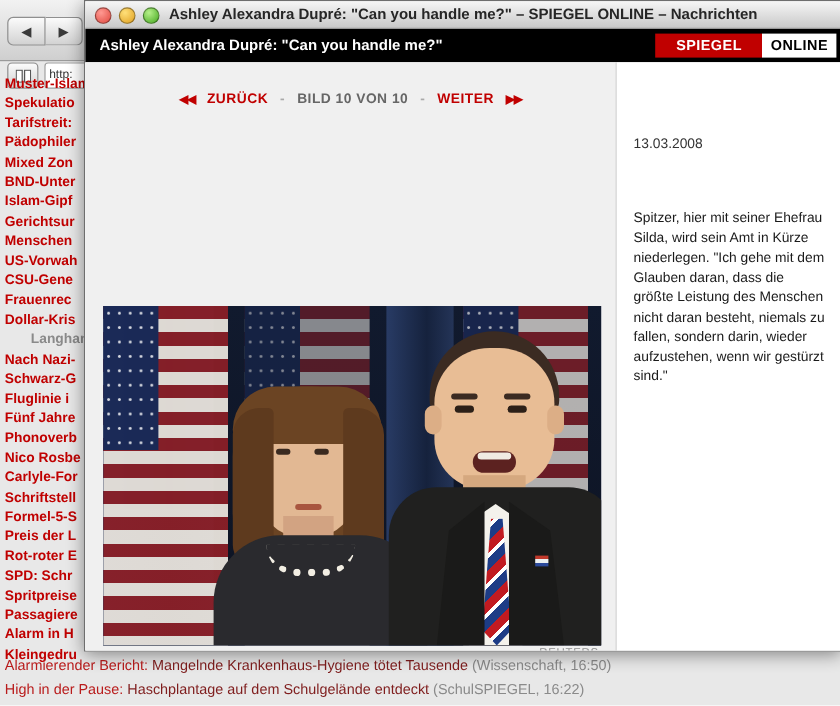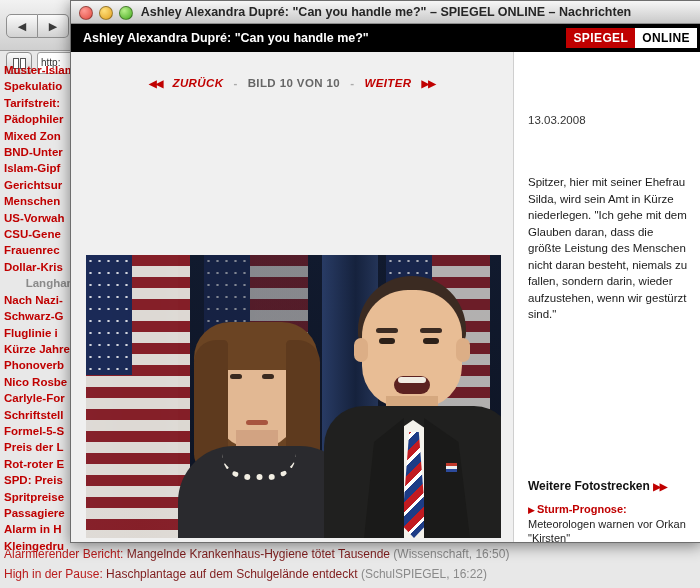--- a/index.html
+++ b/index.html
@@ -163,21 +163,21 @@
   #spiegel-logo {
     display: flex;
     align-items: stretch;
     height: 20px;
     font-size: 12px;
     font-weight: bold;
   }
   #logo-spiegel {
     background: #c00000;
     color: #ffffff;
-    padding: 0 7px;
+    padding: 0 17px;
     display: flex; align-items: center;
     letter-spacing: 0.4px;
   }
   #logo-online {
     background: #ffffff;
     color: #000000;
     padding: 0 7px;
     display: flex; align-items: center;
     letter-spacing: 0.4px;
   }
@@ -200,21 +200,21 @@
     width: 442px;
     height: 62px;
     display: flex;
     align-items: center;
     justify-content: center;
     gap: 10px;
     font-size: 11.5px;
     font-weight: bold;
     letter-spacing: 0.4px;
   }
-  .pg-link { color: #c00000; cursor: pointer; white-space: nowrap; font-style: italic; }
+  .pg-link { color: #c00000; cursor: pointer; white-space: nowrap; }
   .pg-arrow { color: #c00000; font-size: 10px; letter-spacing: -1px; }
   .pg-sep { color: #aaaaaa; }
   .pg-count { color: #666666; white-space: nowrap; }
 
   #photo-wrap {
     position: absolute;
     left: 15px; top: 203px;
     width: 415px;
     height: 301px;
   }
@@ -482,29 +482,29 @@
       <div class="lk">Gerichtsur</div>
       <div class="lk">Menschen</div>
       <div class="lk">US-Vorwah</div>
       <div class="lk">CSU-Gene</div>
       <div class="lk">Frauenrec</div>
       <div class="lk">Dollar-Kris</div>
       <div class="lk grey">Langhans</div>
       <div class="lk">Nach Nazi-</div>
       <div class="lk">Schwarz-G</div>
       <div class="lk">Fluglinie i</div>
-      <div class="lk">Kürze Jahre</div>
+      <div class="lk">Fünf Jahre</div>
       <div class="lk">Phonoverb</div>
       <div class="lk">Nico Rosbe</div>
       <div class="lk">Carlyle-For</div>
       <div class="lk">Schriftstell</div>
       <div class="lk">Formel-5-S</div>
       <div class="lk">Preis der L</div>
       <div class="lk">Rot-roter E</div>
-      <div class="lk">SPD: Preis</div>
+      <div class="lk">SPD: Schr</div>
       <div class="lk">Spritpreise</div>
       <div class="lk">Passagiere</div>
       <div class="lk">Alarm in H</div>
       <div class="lk">Kleingedru</div>
     </div>
 
   <div id="bg-bottom">
       <div class="row"><span class="hl">Alarmierender Bericht:</span><span class="tx"> Mangelnde Krankenhaus-Hygiene tötet Tausende</span><span class="mt"> (Wissenschaft, 16:50)</span></div>
       <div class="row"><span class="hl">High in der Pause:</span><span class="tx"> Haschplantage auf dem Schulgelände entdeckt</span><span class="mt"> (SchulSPIEGEL, 16:22)</span></div>
     </div>
@@ -593,24 +593,17 @@
           </div>
         </div>
         <div id="credit">REUTERS</div>
       </div>
     </div>
 
     <div id="side-col">
       <div id="side-date">13.03.2008</div>
       <div id="side-text">Spitzer, hier mit seiner Ehefrau Silda, wird sein Amt in Kürze niederlegen. "Ich gehe mit dem Glauben daran, dass die größte Leistung des Menschen nicht daran besteht, niemals zu fallen, sondern darin, wieder aufzustehen, wenn wir gestürzt sind."</div>
 
-      <div id="side-more-title">
-        <span>Weitere Fotostrecken</span>
-        <span class="arr">▶▶</span>
-      </div>
-
-      <div id="side-more-list">
-          <div class="more-item"><span class="bullet">▶</span><span class="hd">Sturm-Prognose:</span><div>Meteorologen warnen vor Orkan "Kirsten"</div></div>
-        </div>
+
     </div>
 
   </div>
 </div>
 
 </body></html>

